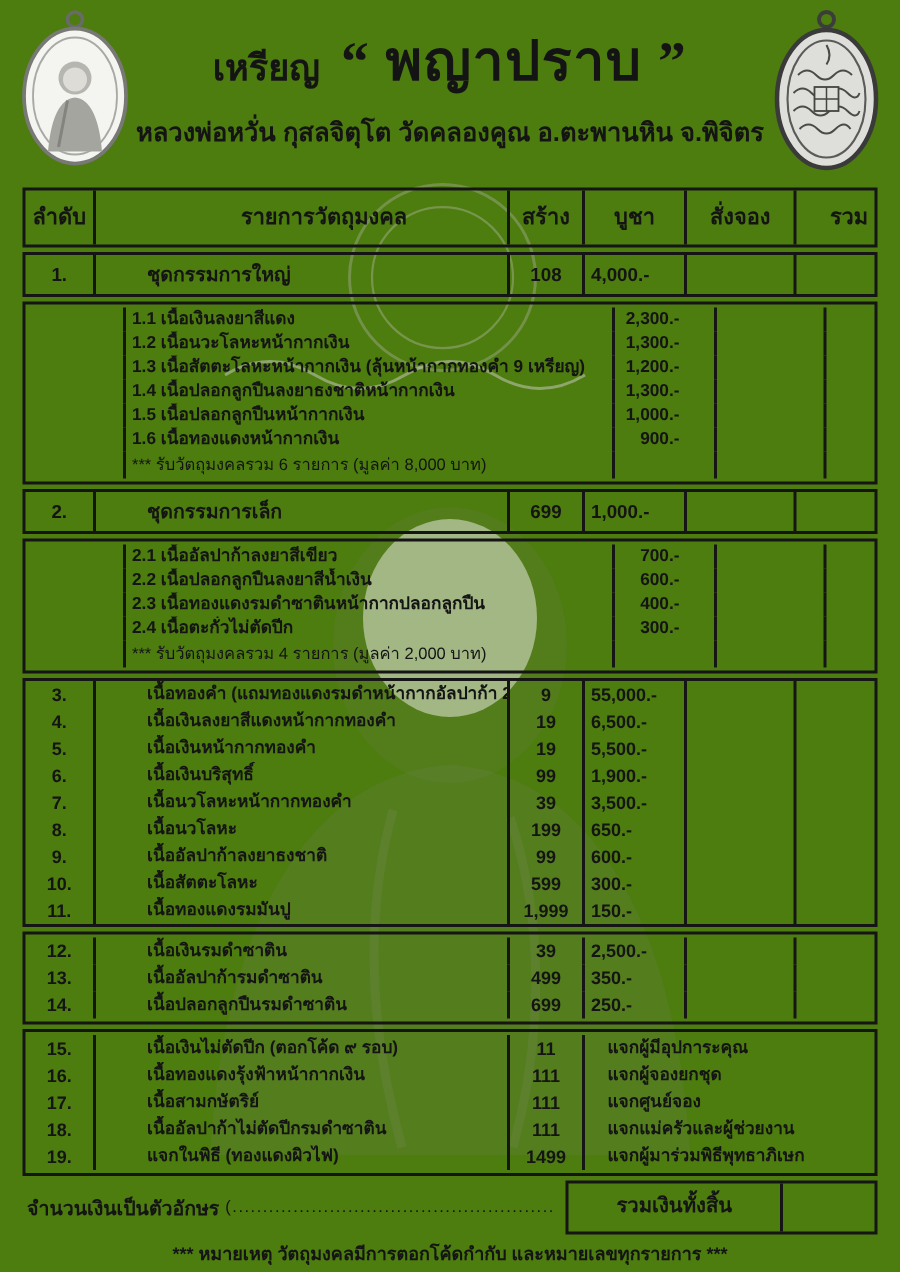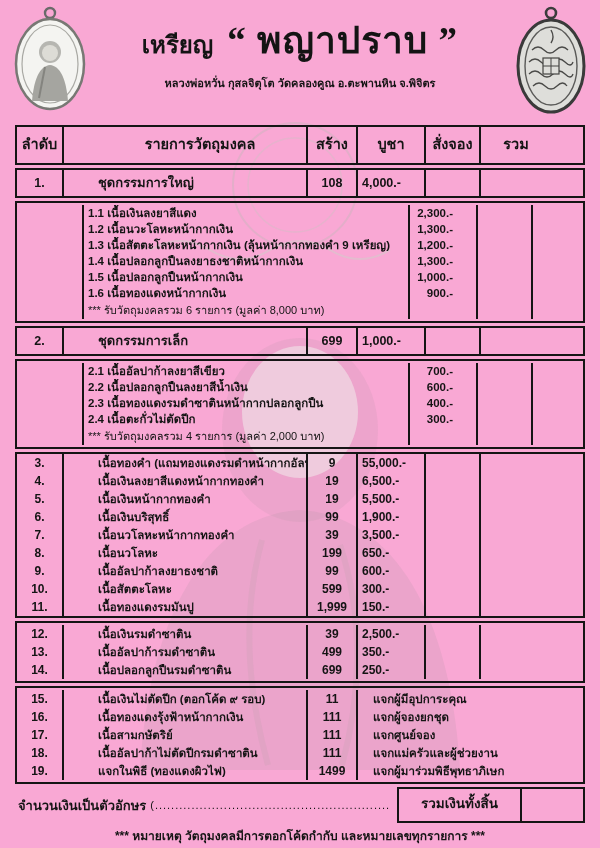--- a/index.html
+++ b/index.html
@@ -1,65 +1,65 @@
 <!DOCTYPE html>
 <html><head>
 <meta charset="utf-8">
 <style>
   html,body{margin:0;padding:0;}
-  .sheet{position:relative;width:600px;height:848px;background:#f9a8d4;
+  .sheet{position:relative;width:600px;height:848px;background:#4d7c0f;
          font-family:"Liberation Sans","DejaVu Sans",sans-serif;color:#141414;overflow:hidden;}
   .wm{position:absolute;inset:0;z-index:0;}
   .content{position:relative;z-index:1;}
 
   
   .hdr{position:relative;padding-top:10px;height:112px;}
   .amulet{position:absolute;top:4px;}
   .amulet.left{left:12px;}
   .amulet.right{right:12px;}
   .title-row{display:flex;justify-content:center;align-items:baseline;gap:14px;margin:0 95px;}
   .title-prefix{font-size:24px;font-weight:bold;}
   .title-main{font-size:37px;font-weight:bold;letter-spacing:1px;font-family:"Liberation Serif","DejaVu Serif",serif;}
-  .sub1{margin-top:5px;text-align:center;font-size:11px;font-weight:bold;}
+  .sub1{margin-top:5px;text-align:center;font-size:17px;font-weight:bold;}
   .sub2{margin-top:3px;text-align:center;font-size:16px;font-weight:bold;}
 
   
   .tbl{margin:2px 15px 0 15px;}
   .blk{border:2px solid #151515;margin-top:3px;background:rgba(255,255,255,.0);}
   .row{display:flex;}
   .c{box-sizing:border-box;flex:0 0 auto;padding:0 4px;white-space:nowrap;overflow:hidden;}
   .c + .c{border-left:2px solid #151515;}
   .no{width:45px;text-align:center;}
-  .name{width:244px;padding-left:34px;}
+  .name{width:276px;padding-left:34px;}
   .namew{width:326px;margin-left:20px;}
   .made{width:50px;text-align:center;}
   .price{width:68px;}
-  .order{width:55px;}
+  .order{width:73px;}
   .total{width:72px;}
   .gift{width:195px;}
 
-  .colhead{height:36px;line-height:36px;font-size:14.5px;font-weight:bold;text-align:center;font-family:Liberation Mono, monospace;}
+  .colhead{height:36px;line-height:36px;font-size:14.5px;font-weight:bold;text-align:center;}
   .colhead .name{text-align:center;}
   .h-main{height:26px;line-height:26px;}
   .h-main .name{font-size:13px;font-weight:bold;}
   .h-main .no,.h-main .made,.h-main .price{font-size:12.5px;font-weight:bold;}
   .h-std{height:18px;line-height:18px;font-size:12px;font-weight:bold;}
   .h-std .name{font-size:11.5px;}
   .h-sub{height:16px;line-height:16px;font-size:11.5px;font-weight:bold;}
   .h-sub .price{text-align:right;padding-right:23px;}
   .h-note{height:18px;line-height:18px;font-size:11px;font-weight:normal;}
   .pad-v{padding:2px 0;}
   .gift{font-size:11.5px;font-weight:bold;padding-left:15px;}
 
   
   .amount-line{display:flex;align-items:center;margin:5px 15px 0 18px;height:32px;}
   .amount-label{font-size:13px;font-weight:bold;white-space:nowrap;}
   .amount-dots{font-size:11px;letter-spacing:1px;margin-left:4px;white-space:nowrap;overflow:hidden;flex:1 1 auto;}
   .total-box{display:flex;border:2px solid #151515;height:32px;margin-left:8px;flex:0 0 auto;}
-  .total-box .lbl{width:121px;text-align:center;line-height:30px;font-size:13.5px;font-weight:bold;}
+  .total-box .lbl{width:141px;text-align:center;line-height:30px;font-size:13.5px;font-weight:bold;}
   .total-box .fill{width:61px;border-left:2px solid #151515;}
 
   .note-line{margin-top:5px;text-align:center;font-size:12px;font-weight:bold;}
 </style>
 </head>
 <body>
 
 <div class="sheet">
 
   <svg class="wm" width="600" height="848" viewBox="0 0 600 848">

